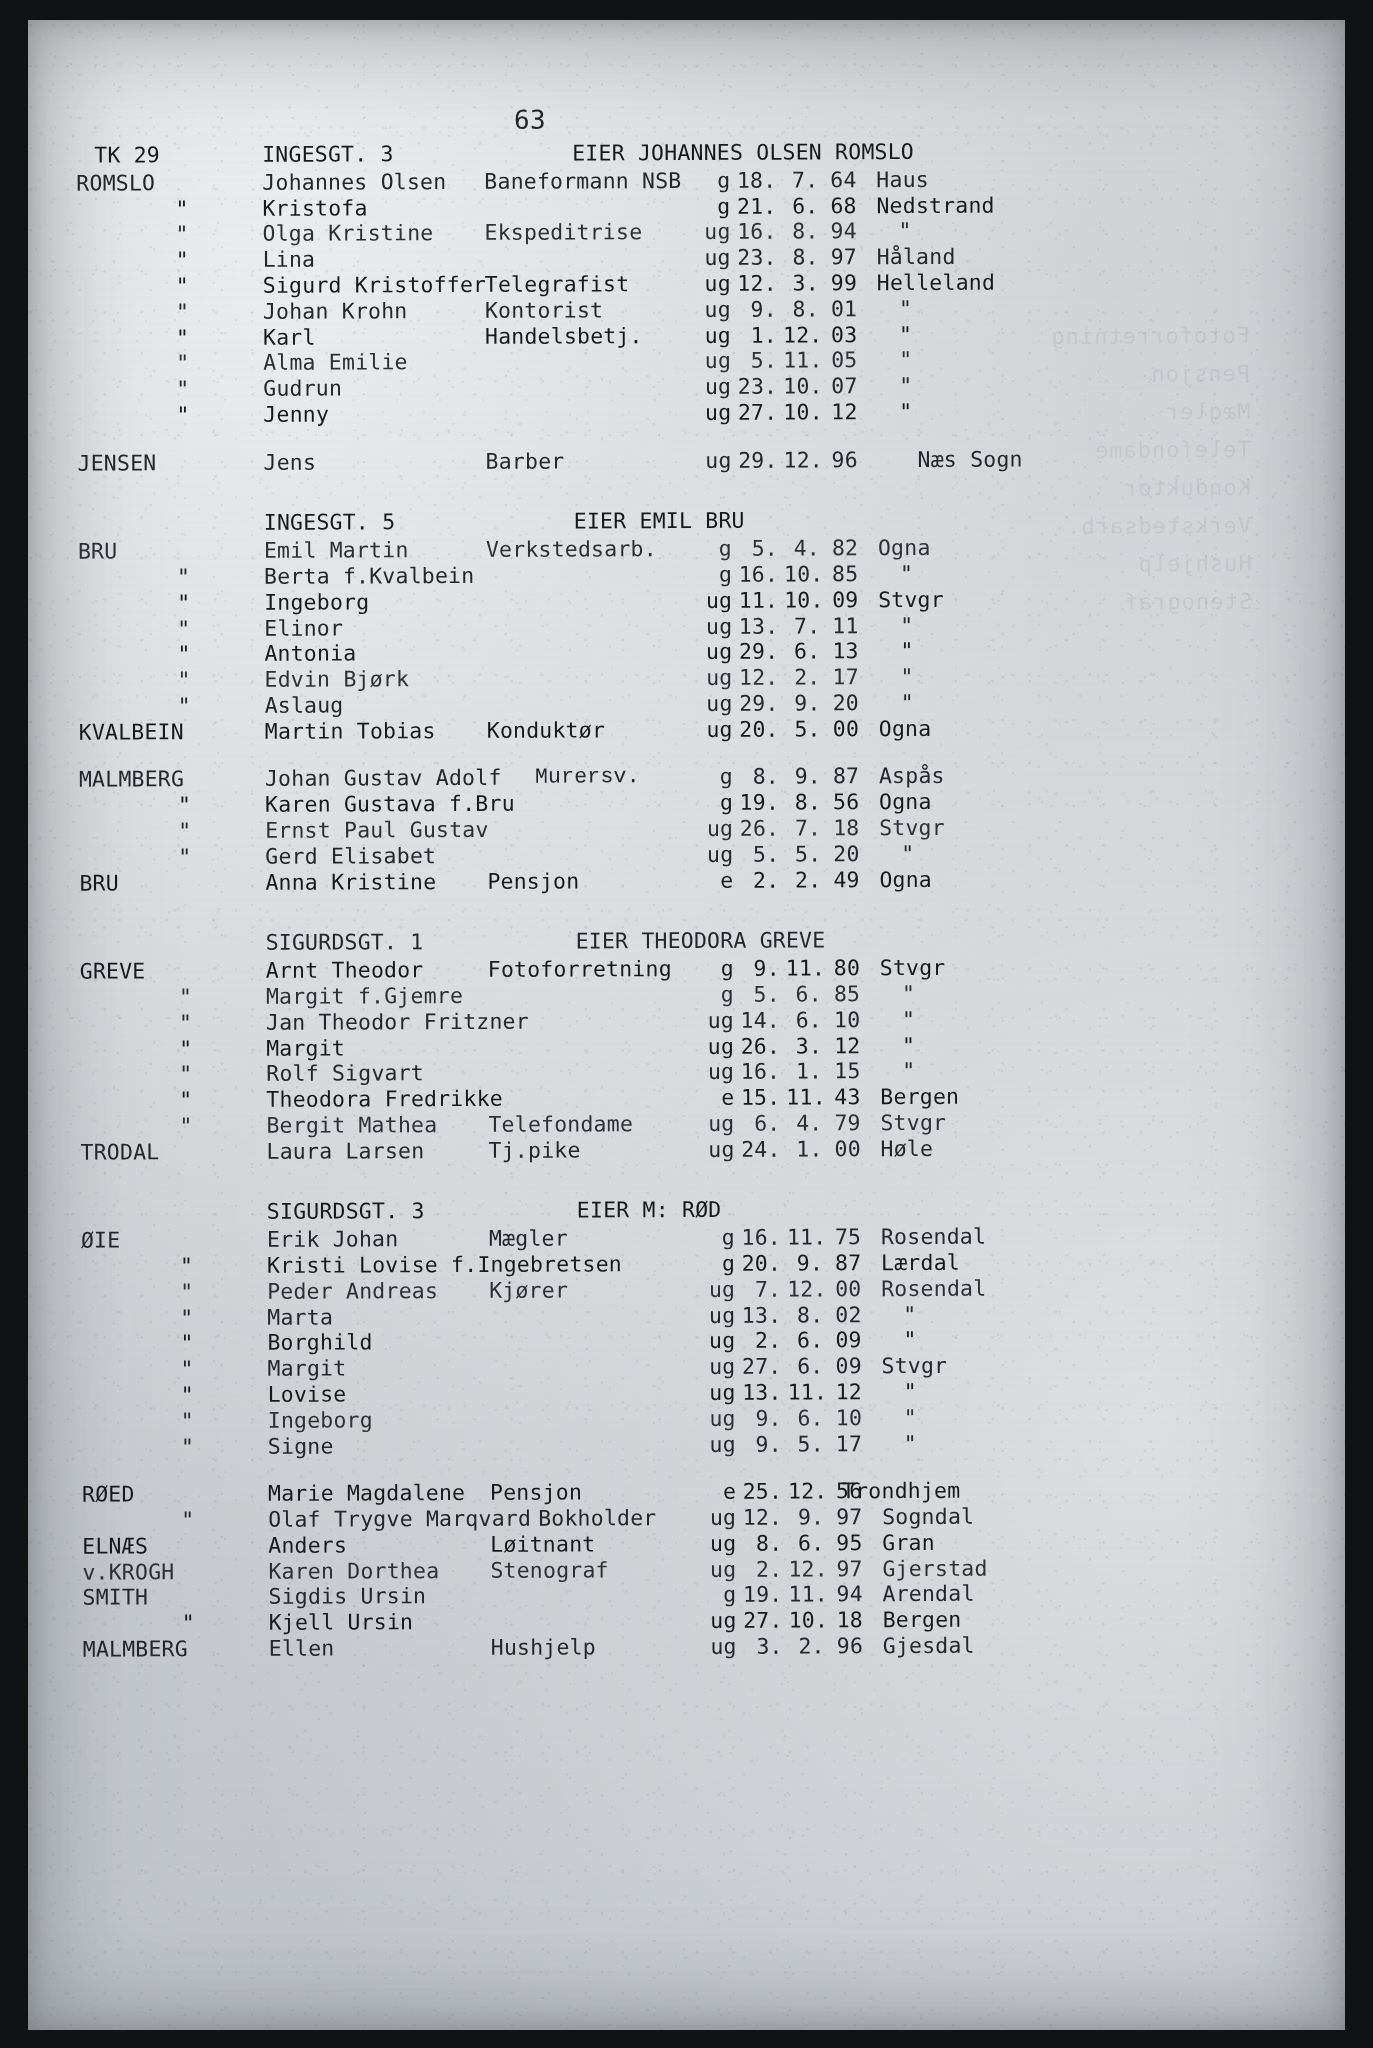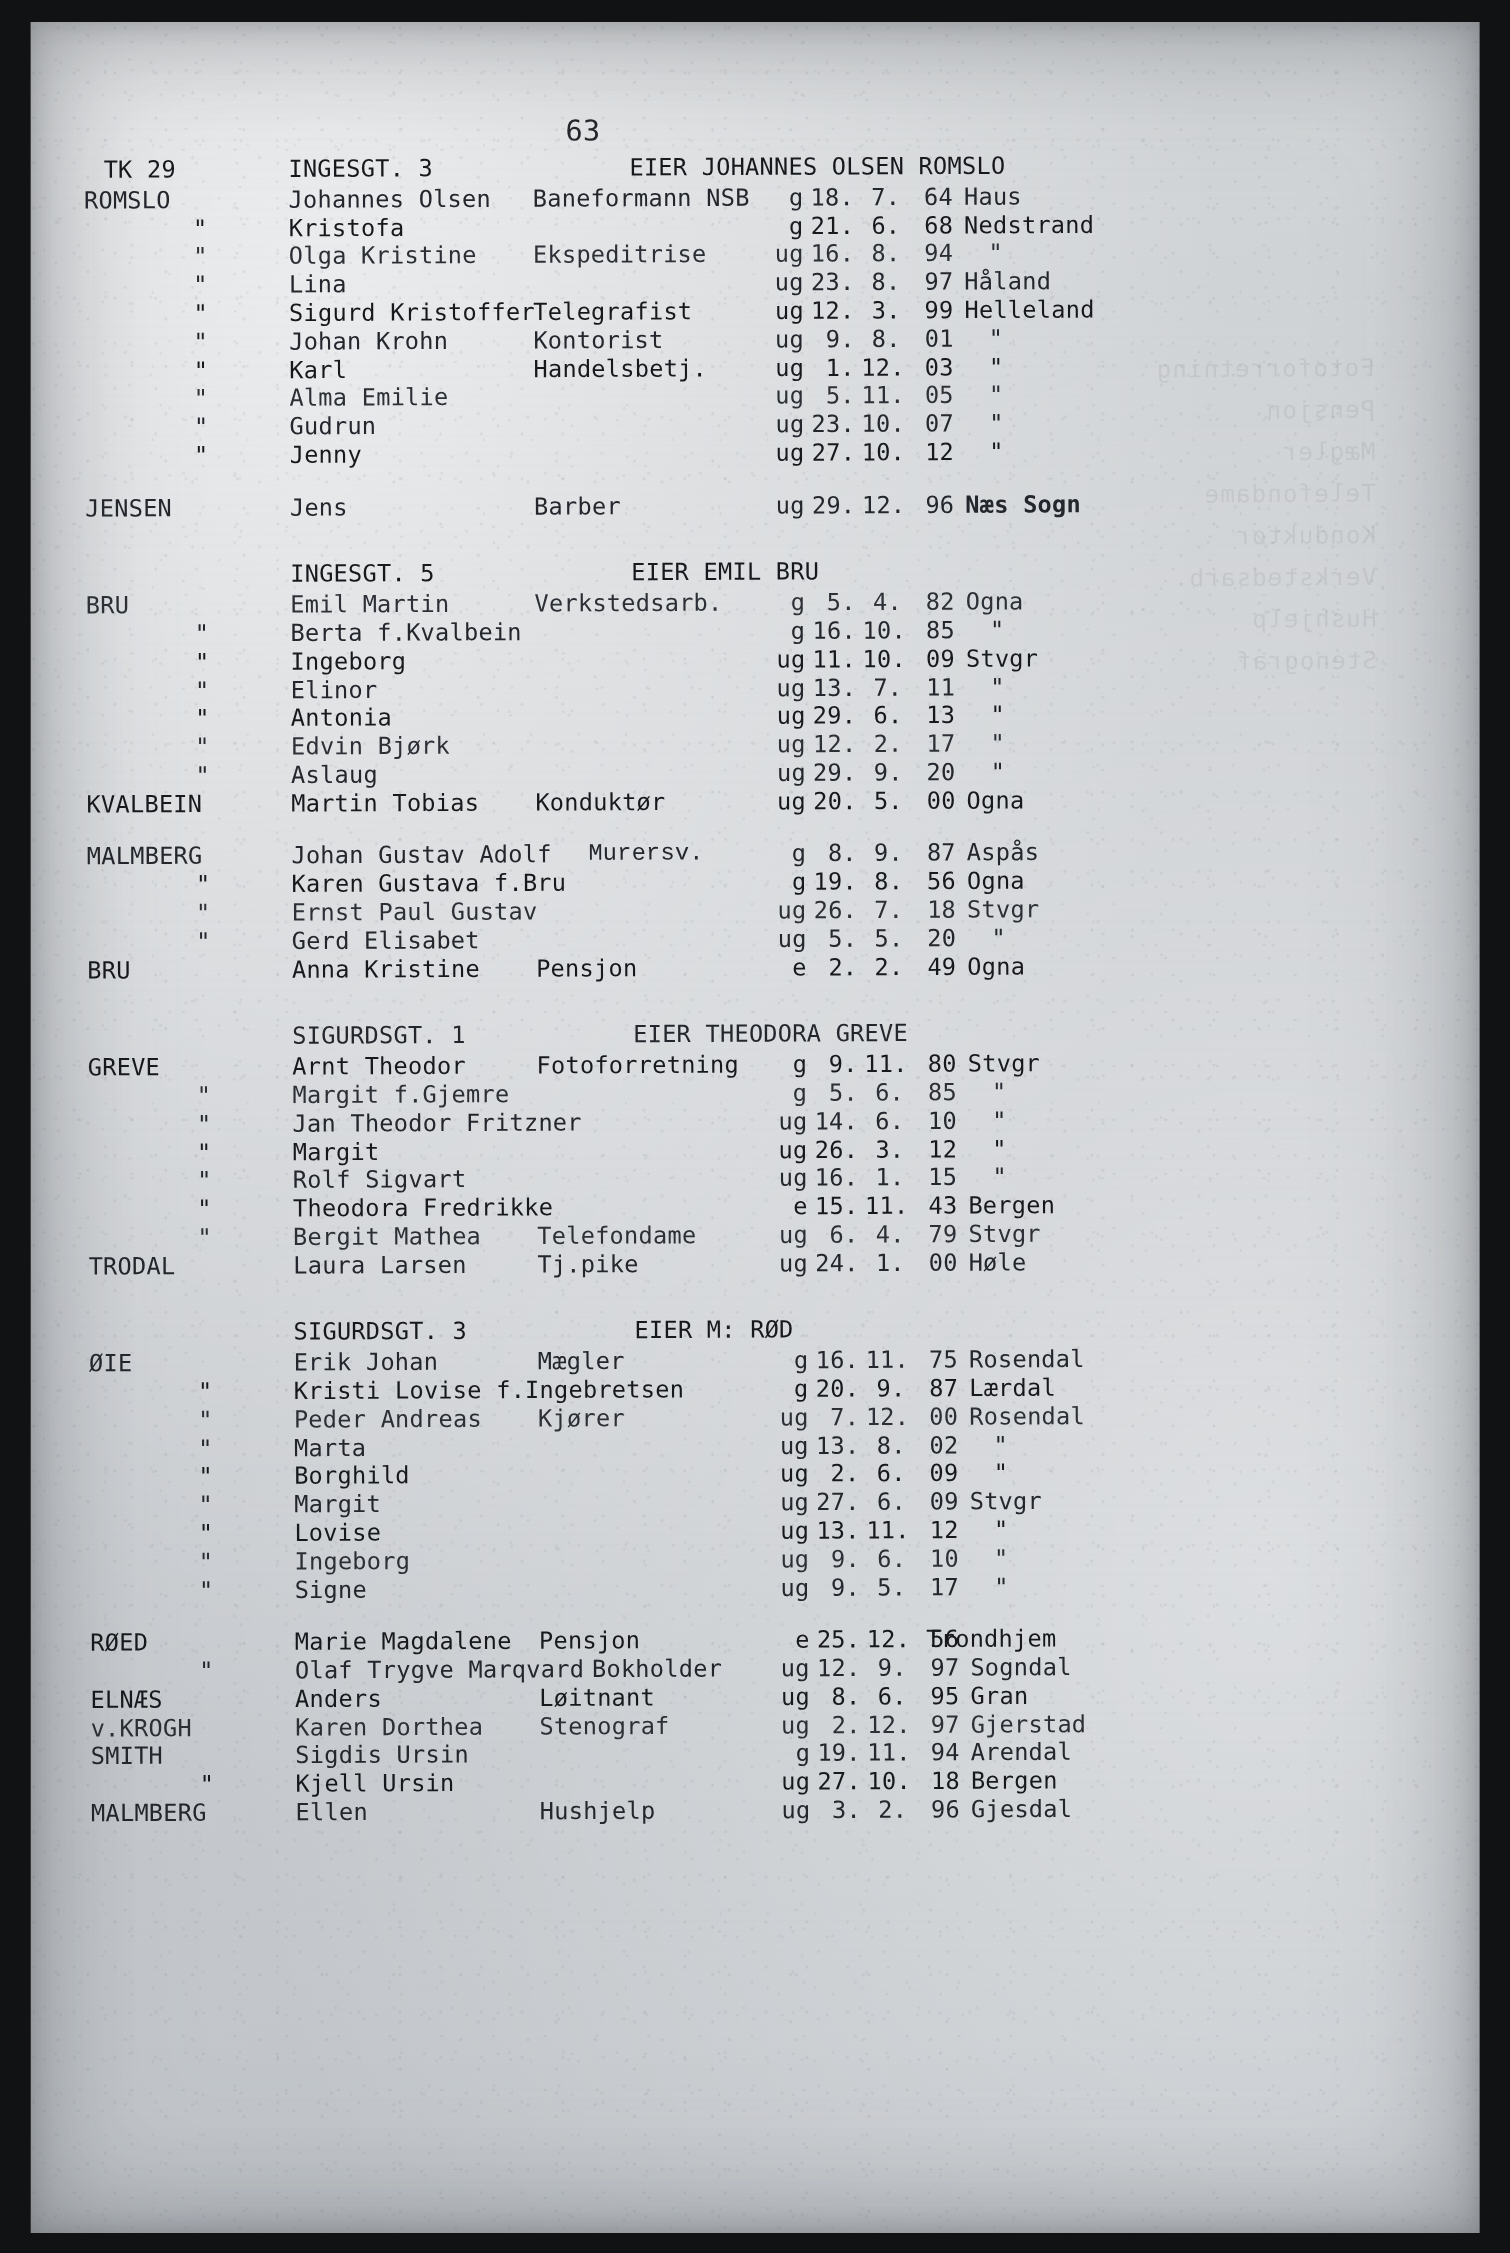--- a/index.html
+++ b/index.html
@@ -89,21 +89,21 @@
   }
   
   .row { position: absolute; left: 0; right: 0; height: 26px; white-space: pre; }
 
   .c-sur   { position: absolute; left: 52px;  width: 175px; }
   .c-name  { position: absolute; left: 238px; }
   .c-occ   { position: absolute; left: 460px; }
   .c-stat  { position: absolute; left: 672px; width: 34px; text-align: right; }
   .c-day   { position: absolute; left: 712px; width: 40px; text-align: right; }
   .c-mon   { position: absolute; left: 758px; width: 36px; text-align: right; }
-  .c-yr    { position: absolute; left: 806px; width: 36px; text-align: right; }
+  .c-yr    { position: absolute; left: 806px; width: 36px; text-align: left; }
   .c-place { position: absolute; left: 852px; }
 
   
   .c-addr  { position: absolute; left: 238px; }
   .c-owner { position: absolute; left: 548px; }
   .c-tk    { position: absolute; left: 70px; }
 
   .ditto { letter-spacing: 0px; }
   .sur-ditto { position: absolute; left: 70px; width: 175px; text-align: center; }
 
@@ -150,21 +150,21 @@
         <div class="row ink-2" style="top: 147.8px;"><span class="c-sur">ROMSLO</span><span class="c-name">Johannes Olsen</span><span class="c-occ">Baneformann NSB</span><span class="c-stat">g</span><span class="c-day">18.</span><span class="c-mon">7.</span><span class="c-yr">64</span><span class="c-place" style="left: 852px;">Haus</span></div>
         <div class="row ink-1" style="top: 173.6px;"><span class="sur-ditto ditto">"</span><span class="c-name">Kristofa</span><span class="c-stat">g</span><span class="c-day">21.</span><span class="c-mon">6.</span><span class="c-yr">68</span><span class="c-place" style="left: 852px;">Nedstrand</span></div>
         <div class="row ink-3" style="top: 199.4px;"><span class="sur-ditto ditto">"</span><span class="c-name">Olga Kristine</span><span class="c-occ">Ekspeditrise</span><span class="c-stat">ug</span><span class="c-day">16.</span><span class="c-mon">8.</span><span class="c-yr">94</span><span class="c-place ditto" style="left: 874px;">"</span></div>
         <div class="row ink-2" style="top: 225.2px;"><span class="sur-ditto ditto">"</span><span class="c-name">Lina</span><span class="c-stat">ug</span><span class="c-day">23.</span><span class="c-mon">8.</span><span class="c-yr">97</span><span class="c-place" style="left: 852px;">Håland</span></div>
         <div class="row ink-1" style="top: 251px;"><span class="sur-ditto ditto">"</span><span class="c-name">Sigurd Kristoffer</span><span class="c-occ">Telegrafist</span><span class="c-stat">ug</span><span class="c-day">12.</span><span class="c-mon">3.</span><span class="c-yr">99</span><span class="c-place" style="left: 852px;">Helleland</span></div>
         <div class="row ink-2" style="top: 276.8px;"><span class="sur-ditto ditto">"</span><span class="c-name">Johan Krohn</span><span class="c-occ">Kontorist</span><span class="c-stat">ug</span><span class="c-day">9.</span><span class="c-mon">8.</span><span class="c-yr">01</span><span class="c-place ditto" style="left: 874px;">"</span></div>
         <div class="row ink-1" style="top: 302.6px;"><span class="sur-ditto ditto">"</span><span class="c-name">Karl</span><span class="c-occ">Handelsbetj.</span><span class="c-stat">ug</span><span class="c-day">1.</span><span class="c-mon">12.</span><span class="c-yr">03</span><span class="c-place ditto" style="left: 874px;">"</span></div>
         <div class="row ink-3" style="top: 328.4px;"><span class="sur-ditto ditto">"</span><span class="c-name">Alma Emilie</span><span class="c-stat">ug</span><span class="c-day">5.</span><span class="c-mon">11.</span><span class="c-yr">05</span><span class="c-place ditto" style="left: 874px;">"</span></div>
         <div class="row ink-2" style="top: 354.2px;"><span class="sur-ditto ditto">"</span><span class="c-name">Gudrun</span><span class="c-stat">ug</span><span class="c-day">23.</span><span class="c-mon">10.</span><span class="c-yr">07</span><span class="c-place ditto" style="left: 874px;">"</span></div>
         <div class="row ink-1" style="top: 380px;"><span class="sur-ditto ditto">"</span><span class="c-name">Jenny</span><span class="c-stat">ug</span><span class="c-day">27.</span><span class="c-mon">10.</span><span class="c-yr">12</span><span class="c-place ditto" style="left: 874px;">"</span></div>
-        <div class="row ink-2" style="top: 427.73px;"><span class="c-sur">JENSEN</span><span class="c-name">Jens</span><span class="c-occ">Barber</span><span class="c-stat">ug</span><span class="c-day">29.</span><span class="c-mon">12.</span><span class="c-yr">96</span><span class="c-place" style="left: 852px; font-weight: bold;">Næs Sogn</span></div>
+        <div class="row ink-2" style="top: 427.73px;"><span class="c-sur">JENSEN</span><span class="c-name">Jens</span><span class="c-occ">Barber</span><span class="c-stat">ug</span><span class="c-day">29.</span><span class="c-mon">12.</span><span class="c-yr">96</span><span class="c-place" style="left: 892px;">Næs Sogn</span></div>
         <div class="row ink-1" style="top: 488.36px;"><span class="c-addr">INGESGT. 5</span><span class="c-owner">EIER EMIL BRU</span></div>
         <div class="row ink-3" style="top: 516.16px;"><span class="c-sur">BRU</span><span class="c-name">Emil Martin</span><span class="c-occ">Verkstedsarb.</span><span class="c-stat">g</span><span class="c-day">5.</span><span class="c-mon">4.</span><span class="c-yr">82</span><span class="c-place" style="left: 852px;">Ogna</span></div>
         <div class="row ink-2" style="top: 541.96px;"><span class="sur-ditto ditto">"</span><span class="c-name">Berta f.Kvalbein</span><span class="c-stat">g</span><span class="c-day">16.</span><span class="c-mon">10.</span><span class="c-yr">85</span><span class="c-place ditto" style="left: 874px;">"</span></div>
         <div class="row ink-1" style="top: 567.76px;"><span class="sur-ditto ditto">"</span><span class="c-name">Ingeborg</span><span class="c-stat">ug</span><span class="c-day">11.</span><span class="c-mon">10.</span><span class="c-yr">09</span><span class="c-place" style="left: 852px;">Stvgr</span></div>
         <div class="row ink-2" style="top: 593.56px;"><span class="sur-ditto ditto">"</span><span class="c-name">Elinor</span><span class="c-stat">ug</span><span class="c-day">13.</span><span class="c-mon">7.</span><span class="c-yr">11</span><span class="c-place ditto" style="left: 874px;">"</span></div>
         <div class="row ink-1" style="top: 619.36px;"><span class="sur-ditto ditto">"</span><span class="c-name">Antonia</span><span class="c-stat">ug</span><span class="c-day">29.</span><span class="c-mon">6.</span><span class="c-yr">13</span><span class="c-place ditto" style="left: 874px;">"</span></div>
         <div class="row ink-3" style="top: 645.16px;"><span class="sur-ditto ditto">"</span><span class="c-name">Edvin Bjørk</span><span class="c-stat">ug</span><span class="c-day">12.</span><span class="c-mon">2.</span><span class="c-yr">17</span><span class="c-place ditto" style="left: 874px;">"</span></div>
         <div class="row ink-2" style="top: 670.96px;"><span class="sur-ditto ditto">"</span><span class="c-name">Aslaug</span><span class="c-stat">ug</span><span class="c-day">29.</span><span class="c-mon">9.</span><span class="c-yr">20</span><span class="c-place ditto" style="left: 874px;">"</span></div>
         <div class="row ink-1" style="top: 696.76px;"><span class="c-sur">KVALBEIN</span><span class="c-name">Martin Tobias</span><span class="c-occ">Konduktør</span><span class="c-stat">ug</span><span class="c-day">20.</span><span class="c-mon">5.</span><span class="c-yr">00</span><span class="c-place" style="left: 852px;">Ogna</span></div>
         <div class="row ink-2" style="top: 744.49px;"><span class="c-sur">MALMBERG</span><span class="c-name">Johan Gustav Adolf</span><span class="c-occ" style="left: 508px; font-family: Liberation Mono, monospace;">Murersv.</span><span class="c-stat">g</span><span class="c-day">8.</span><span class="c-mon">9.</span><span class="c-yr">87</span><span class="c-place" style="left: 852px;">Aspås</span></div>

